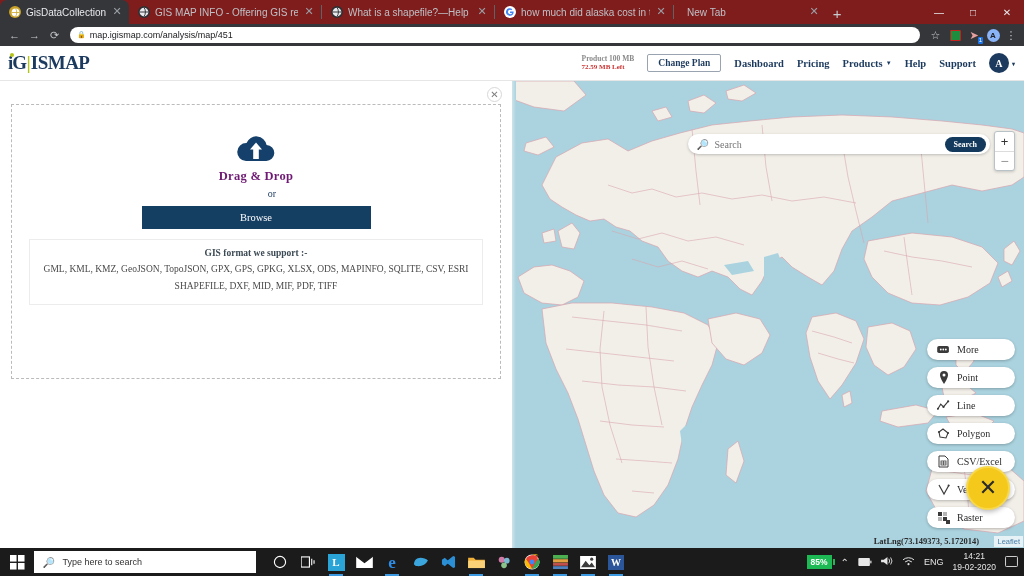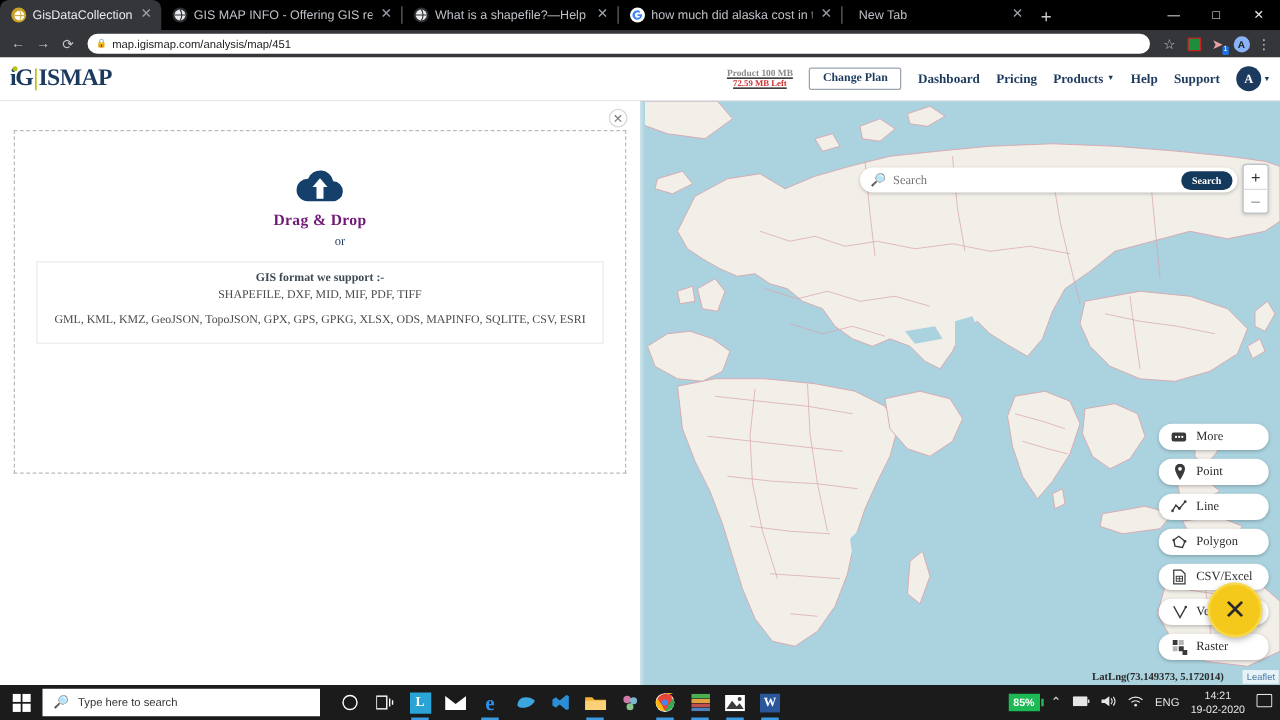--- a/index.html
+++ b/index.html
@@ -6,21 +6,21 @@
   html, body {
     width: 1024px; height: 576px; overflow: hidden;
     font-family: "Liberation Sans", sans-serif;
     background: #202124;
   }
   #root { position: relative; width: 1024px; height: 576px; }
 
   
   .tabstrip {
     position: absolute; left: 0; top: 0; width: 1024px; height: 24px;
-    background: #000000; display: flex; align-items: flex-end;
+    background: #7f1d1d; display: flex; align-items: flex-end;
   }
   .tab {
     height: 24px; display: flex; align-items: center; gap: 5px;
     padding: 0 6px 0 9px; font-size: 10px; color: #bdc1c6;
     border-top-left-radius: 7px; border-top-right-radius: 7px;
     position: relative; white-space: nowrap; overflow: hidden;
   }
   .tab.active { background: #35363a; color: #e8eaed; }
   .tab .favicon {
     width: 12px; height: 12px; border-radius: 50%;
@@ -96,21 +96,21 @@
   }
   .logo .lg-i { font-family: "Liberation Serif", serif; font-weight: bold;
     font-size: 19px; color: #1c3a5e; letter-spacing: -1px; }
   .logo .lg-rest { font-family: "Liberation Serif", serif; font-weight: bold;
     font-size: 19px; color: #1c3a5e; letter-spacing: -0.5px; }
   .logo .lg-bar { color: #b5c314; font-weight: bold; font-size: 19px;
     font-family: "Liberation Serif", serif;}
 
   .nav { margin-left: auto; display: flex; align-items: center; gap: 13px;
          padding-right: 9px; }
-  .quota { text-align: center; line-height: 1.25; text-decoration: underline; }
+  .quota { text-align: left; line-height: 1.25; }
   .quota .q1 { font-size: 7.5px; color: #8a8a8a; font-family: "Liberation Serif", serif; font-weight:bold; }
   .quota .q2 { font-size: 7px; color: #cc3333; font-family: "Liberation Serif", serif; font-weight:bold; }
   .chgplan {
     border: 1px solid #9aa4b0; border-radius: 2px; padding: 3px 10px;
     font-size: 9.5px; color: #1c3a5e; font-family: "Liberation Serif", serif;
     font-weight: bold; background: #fff;
   }
   .navlink { font-size: 10.5px; color: #1c3a5e; font-family: "Liberation Serif", serif;
              font-weight: bold; display: flex; align-items: center; gap: 3px; }
   .caret { font-size: 6px; }
@@ -383,25 +383,26 @@
       <div class="dropzone">
         <span class="cloud-icon">
           <svg width="42" height="30" viewBox="0 0 42 30">
             <path d="M11 27h20a8 8 0 0 0 .6-16A10.5 10.5 0 0 0 11.5 9 7.6 7.6 0 0 0 11 27z" fill="#15406b"></path>
             <rect x="18.2" y="14" width="5.6" height="11" fill="#ffffff"></rect>
             <path d="M21 8.6l6 7h-12z" fill="#ffffff"></path>
           </svg>
         </span>
         <div class="dd-title">Drag &amp; Drop</div>
         <div class="dd-or">or</div>
+        <div class="browse-btn">Browse</div>
 
         <div class="formats">
           <div class="f-head">GIS format we support :-</div>
+          <div class="f-list">GML, KML, KMZ, GeoJSON, TopoJSON, GPX, GPS, GPKG, XLSX, ODS, MAPINFO, SQLITE, CSV, ESRI</div>
           <div class="f-list" style="margin-top:0">SHAPEFILE, DXF, MID, MIF, PDF, TIFF</div>
-          <div class="f-list">GML, KML, KMZ, GeoJSON, TopoJSON, GPX, GPS, GPKG, XLSX, ODS, MAPINFO, SQLITE, CSV, ESRI</div>
         </div>
       </div>
     </div>
 
     <div class="mapwrap">
       <svg class="basemap" width="512" height="467" viewBox="0 0 512 467">
         <rect width="512" height="467" fill="#aad3df"></rect>
         <g fill="#f2efe9" stroke="#d9a3ad" stroke-width="0.7">
 
           <path d="M0 0 L62 0 L74 14 L52 30 L22 26 L0 18 Z"></path>

